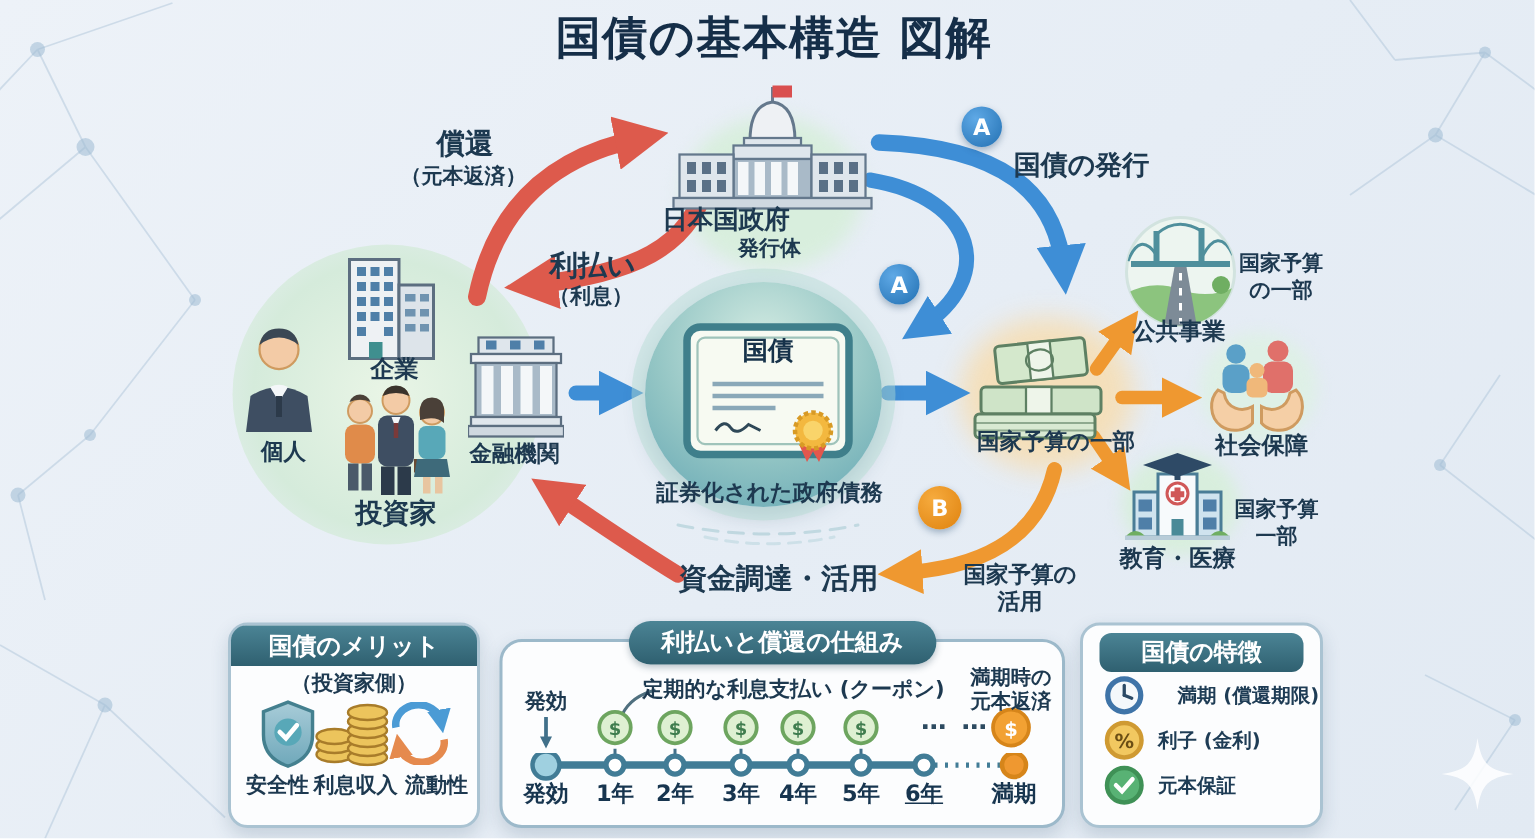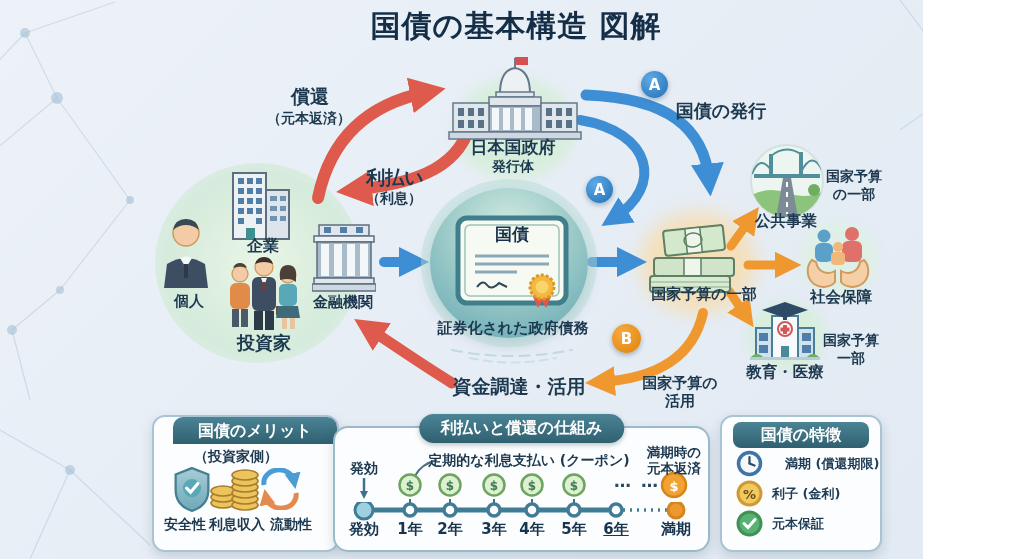--- a/index.html
+++ b/index.html
@@ -1,17 +1,17 @@
 <!DOCTYPE html>
 <html><head>
 <meta charset="utf-8">
 <style>
   html,body{margin:0;padding:0;}
   .stage{
-    position:relative;width:923px;height:559px;overflow:hidden;
+    position:relative;width:1023px;height:559px;overflow:hidden;
     background:linear-gradient(135deg,#edf2f8 0%,#e6edf5 55%,#e2eaf3 100%);
     font-family:"DejaVu Sans","Liberation Sans",sans-serif;
     color:#1e3c55;
   }
   .layer{position:absolute;left:0;top:0;width:1024px;height:559px;}
   .lbl{position:absolute;transform:translateX(-50%);font-weight:bold;color:#1d3950;
        white-space:nowrap;text-align:center;line-height:1.15;z-index:6;}
   .glow{position:absolute;border-radius:50%;z-index:1;}
   .icon{position:absolute;z-index:4;}
   .marker-circle{position:absolute;width:27px;height:27px;border-radius:50%;
@@ -133,21 +133,21 @@
         <rect x="32" y="66" width="6" height="8"></rect>
       <rect x="100" y="54" width="6" height="8"></rect>
         <rect x="110" y="54" width="6" height="8"></rect>
         <rect x="120" y="54" width="6" height="8"></rect>
       <rect x="100" y="66" width="6" height="8"></rect>
         <rect x="110" y="66" width="6" height="8"></rect>
         <rect x="120" y="66" width="6" height="8"></rect>
     </g>
     <rect x="3" y="78" width="132" height="7" fill="#cfd8e0" stroke="#64788c" stroke-width="1.5"></rect>
   </svg>
-  <div class="lbl" style="left:513px;top:138px;font-size:17px;">日本国政府</div>
+  <div class="lbl" style="left:484px;top:138px;font-size:17px;">日本国政府</div>
   <div class="lbl" style="left:513px;top:158px;font-size:14px;">発行体</div>
 
   <svg class="icon" style="left:228px;top:170px;" width="64" height="72" viewBox="0 0 64 72">
     <rect x="5" y="3" width="33" height="66" fill="#eef1f4" stroke="#5c6e80" stroke-width="2"></rect>
     <g fill="#4f7fa8">
       <rect x="10" y="8" width="6" height="6"></rect>
         <rect x="19" y="8" width="6" height="6"></rect>
         <rect x="28" y="8" width="6" height="6"></rect>
       <rect x="10" y="18" width="6" height="6"></rect>
         <rect x="19" y="18" width="6" height="6"></rect>
@@ -314,21 +314,21 @@
     <rect x="0" y="55" width="70" height="3" fill="#b8ccd8"></rect>
   </svg>
   <div class="lbl" style="left:785px;top:364px;font-size:15.5px;">教育・医療</div>
   <div class="lbl" style="left:851px;top:332px;font-size:14px;">国家予算</div>
   <div class="lbl" style="left:851px;top:350px;font-size:14px;">一部</div>
 
   <div class="lbl" style="left:519px;top:376px;font-size:19px;">資金調達・活用</div>
   <div class="lbl" style="left:680px;top:375px;font-size:15px;">国家予算の</div>
   <div class="lbl" style="left:680px;top:393px;font-size:15px;">活用</div>
 
-  <div class="card" style="left:152px;top:415px;width:164px;height:133px;padding-left:19px;">
+  <div class="card" style="left:152px;top:415px;width:164px;height:133px;">
     <div class="card-header" style="height:27px;line-height:27px;font-size:16px;border-radius:10px 10px 0 0;">国債のメリット</div>
     <div class="lbl" style="left:82px;top:31px;font-size:14px;">（投資家側）</div>
     <svg class="icon" style="left:18px;top:49px;" width="40" height="46" viewBox="0 0 44 50">
       <defs>
           <linearGradient id="shg" x1="0" y1="0" x2="0" y2="1">
         <stop offset="0" stop-color="#a8ccd8"></stop>
             <stop offset="1" stop-color="#6fa8ba"></stop>
           </linearGradient>
         </defs>
       <path d="M22,2 L40,9 V26 C40,40 31,46 22,49 C13,46 4,40 4,26 V9 Z" fill="url(#shg)" stroke="#44808f" stroke-width="2.5"></path>

